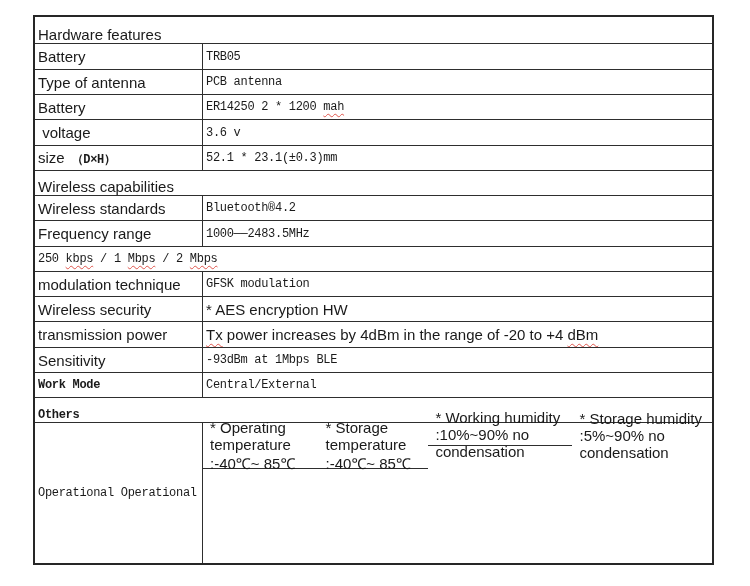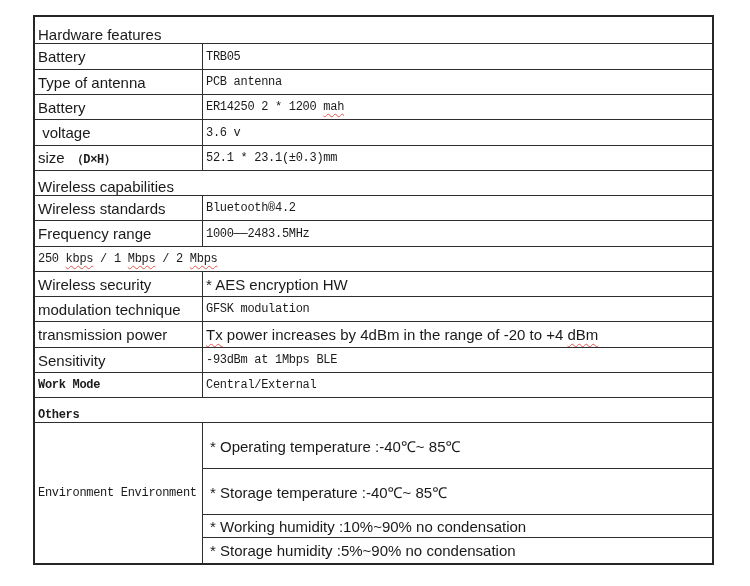--- a/index.html
+++ b/index.html
@@ -59,21 +59,21 @@
   .err {
     text-decoration: underline;
     text-decoration-style: wavy;
     text-decoration-color: #e0564e;
     text-decoration-thickness: 1px;
     text-underline-offset: 3px;
   }
   .op-values {
     flex: 1;
     display: flex;
-    flex-direction: column;
+    flex-direction: row;
   }
   .subrow {
     border-bottom: 1px solid #2e2e2e;
     display: flex;
     align-items: center;
     padding-left: 7px;
     box-sizing: border-box;
   }
   .subrow:last-child { border-bottom: none; }
   .op-label-text { line-height: 22px; }
@@ -159,36 +159,36 @@
   </div>
 
   <div class="row" style="height:25px">
     <div class="cell-v mono">
       <span><span>250 </span><span class="err">kbps</span><span> / 1 </span><span class="err">Mbps</span><span> / 2 </span><span class="err">Mbps</span></span>
     </div>
   </div>
 
   <div class="row" style="height:25px">
     <div class="cell-l sans">
+      <span>modulation technique</span>
+    </div>
+    <div class="cell-v mono">
+      <span>GFSK modulation</span>
+    </div>
+  </div>
+
+  <div class="row" style="height:25px">
+    <div class="cell-l sans">
       <span>Wireless security</span>
     </div>
     <div class="cell-v sans">
       <span>* AES encryption HW</span>
     </div>
   </div>
 
-  <div class="row" style="height:25px">
-    <div class="cell-l sans">
-      <span>modulation technique</span>
-    </div>
-    <div class="cell-v mono">
-      <span>GFSK modulation</span>
-    </div>
-  </div>
-
   <div class="row" style="height:26px">
     <div class="cell-l sans">
       <span>transmission power</span>
     </div>
     <div class="cell-v sans">
       <span><span class="err">Tx</span><span> power increases by 4dBm in the range of -20 to +4 </span><span class="err">dBm</span></span>
     </div>
   </div>
 
   <div class="row" style="height:25px">
@@ -210,21 +210,21 @@
   </div>
 
   <div class="row" style="height:25px">
     <div class="cell-full mono bold">
       <span>Others</span>
     </div>
   </div>
 
   <div class="row" style="height:140px">
     <div class="cell-l mono">
-      <span class="op-label-text">Environment Environment</span>
+      <span class="op-label-text">Operational Operational</span>
     </div>
     <div class="op-values">
       <div class="subrow sans" style="height:46px">
         <span>* Operating temperature :-40℃~ 85℃</span>
       </div>
       <div class="subrow sans" style="height:46px">
         <span>* Storage temperature :-40℃~ 85℃</span>
       </div>
       <div class="subrow sans" style="height:23px">
         <span>* Working humidity :10%~90% no condensation</span>

